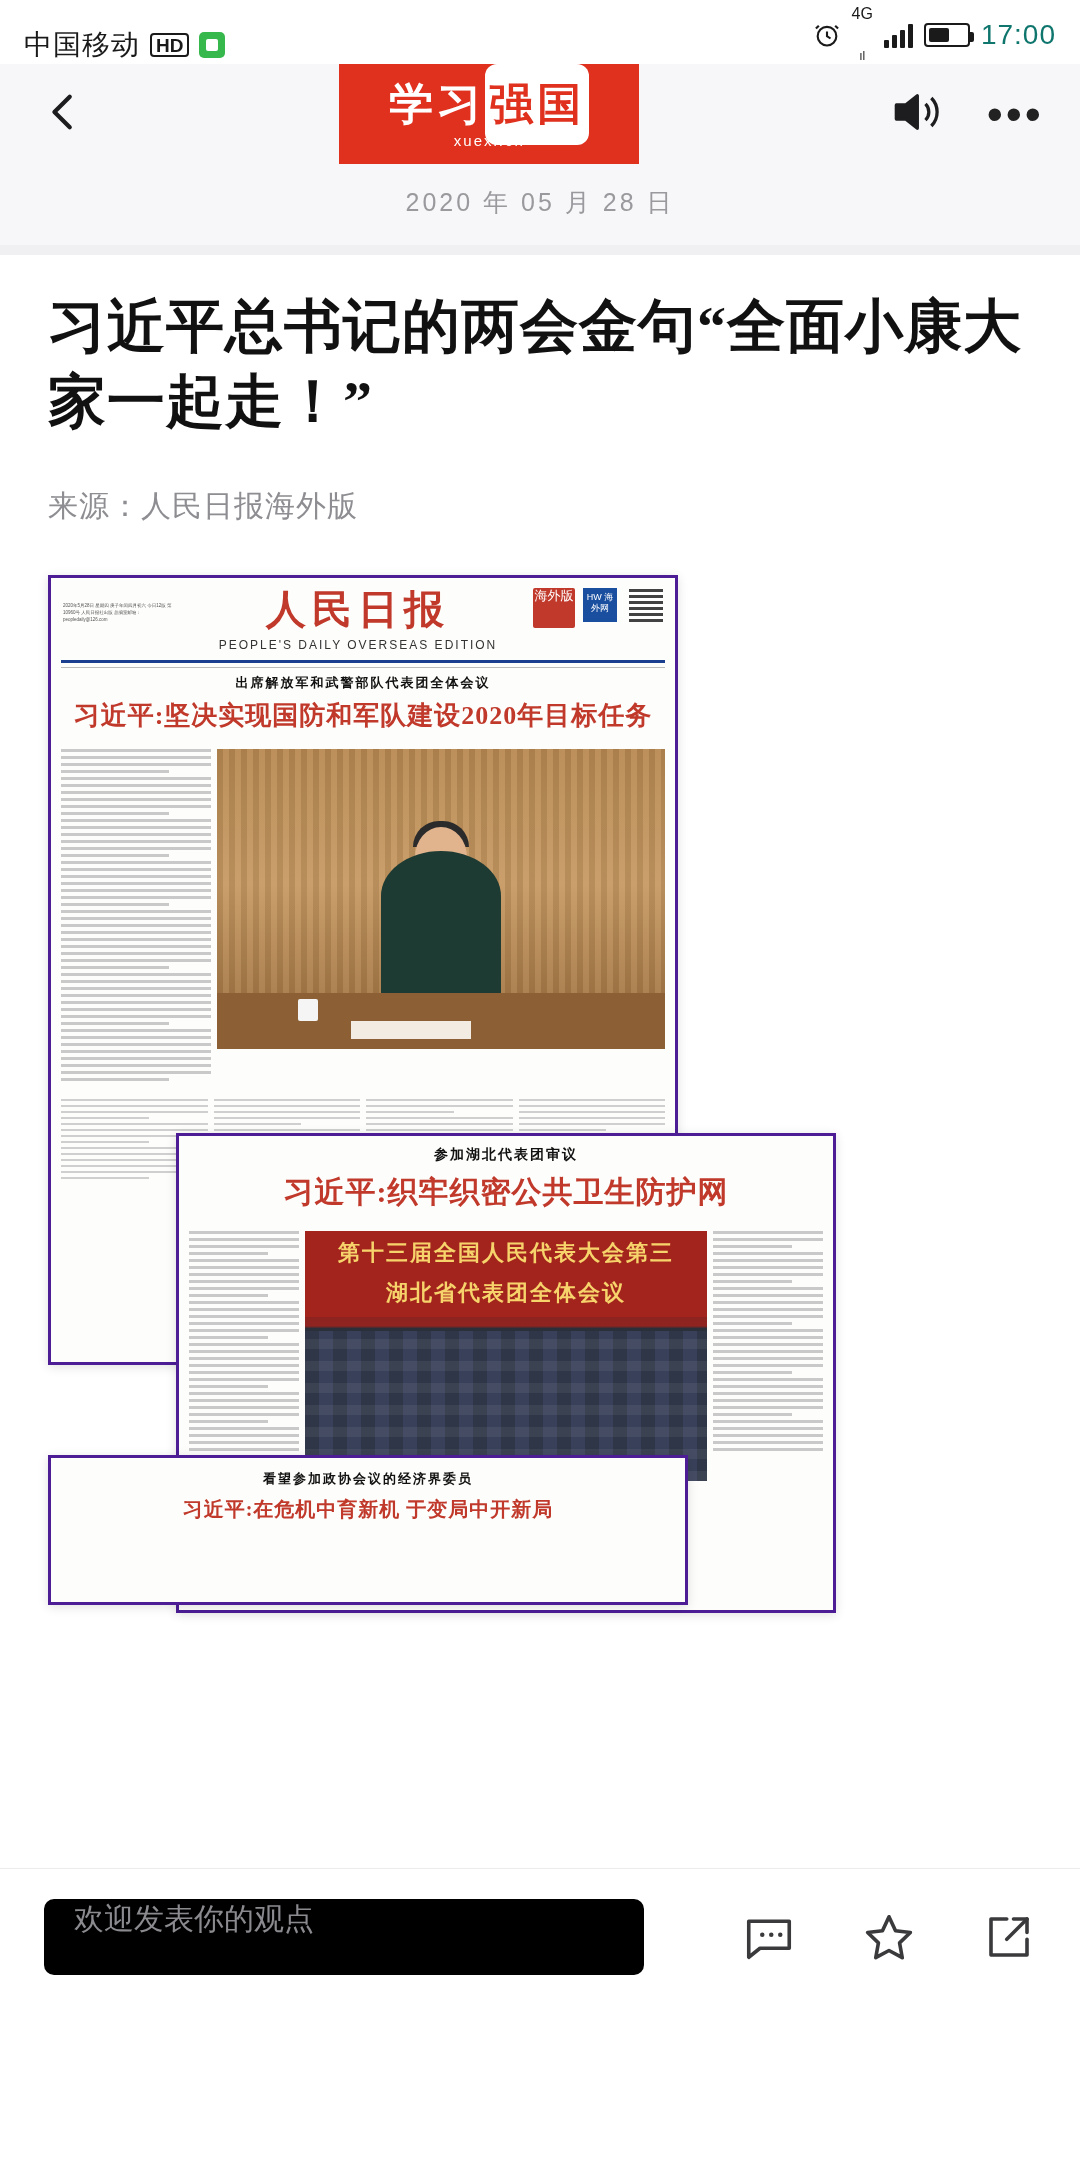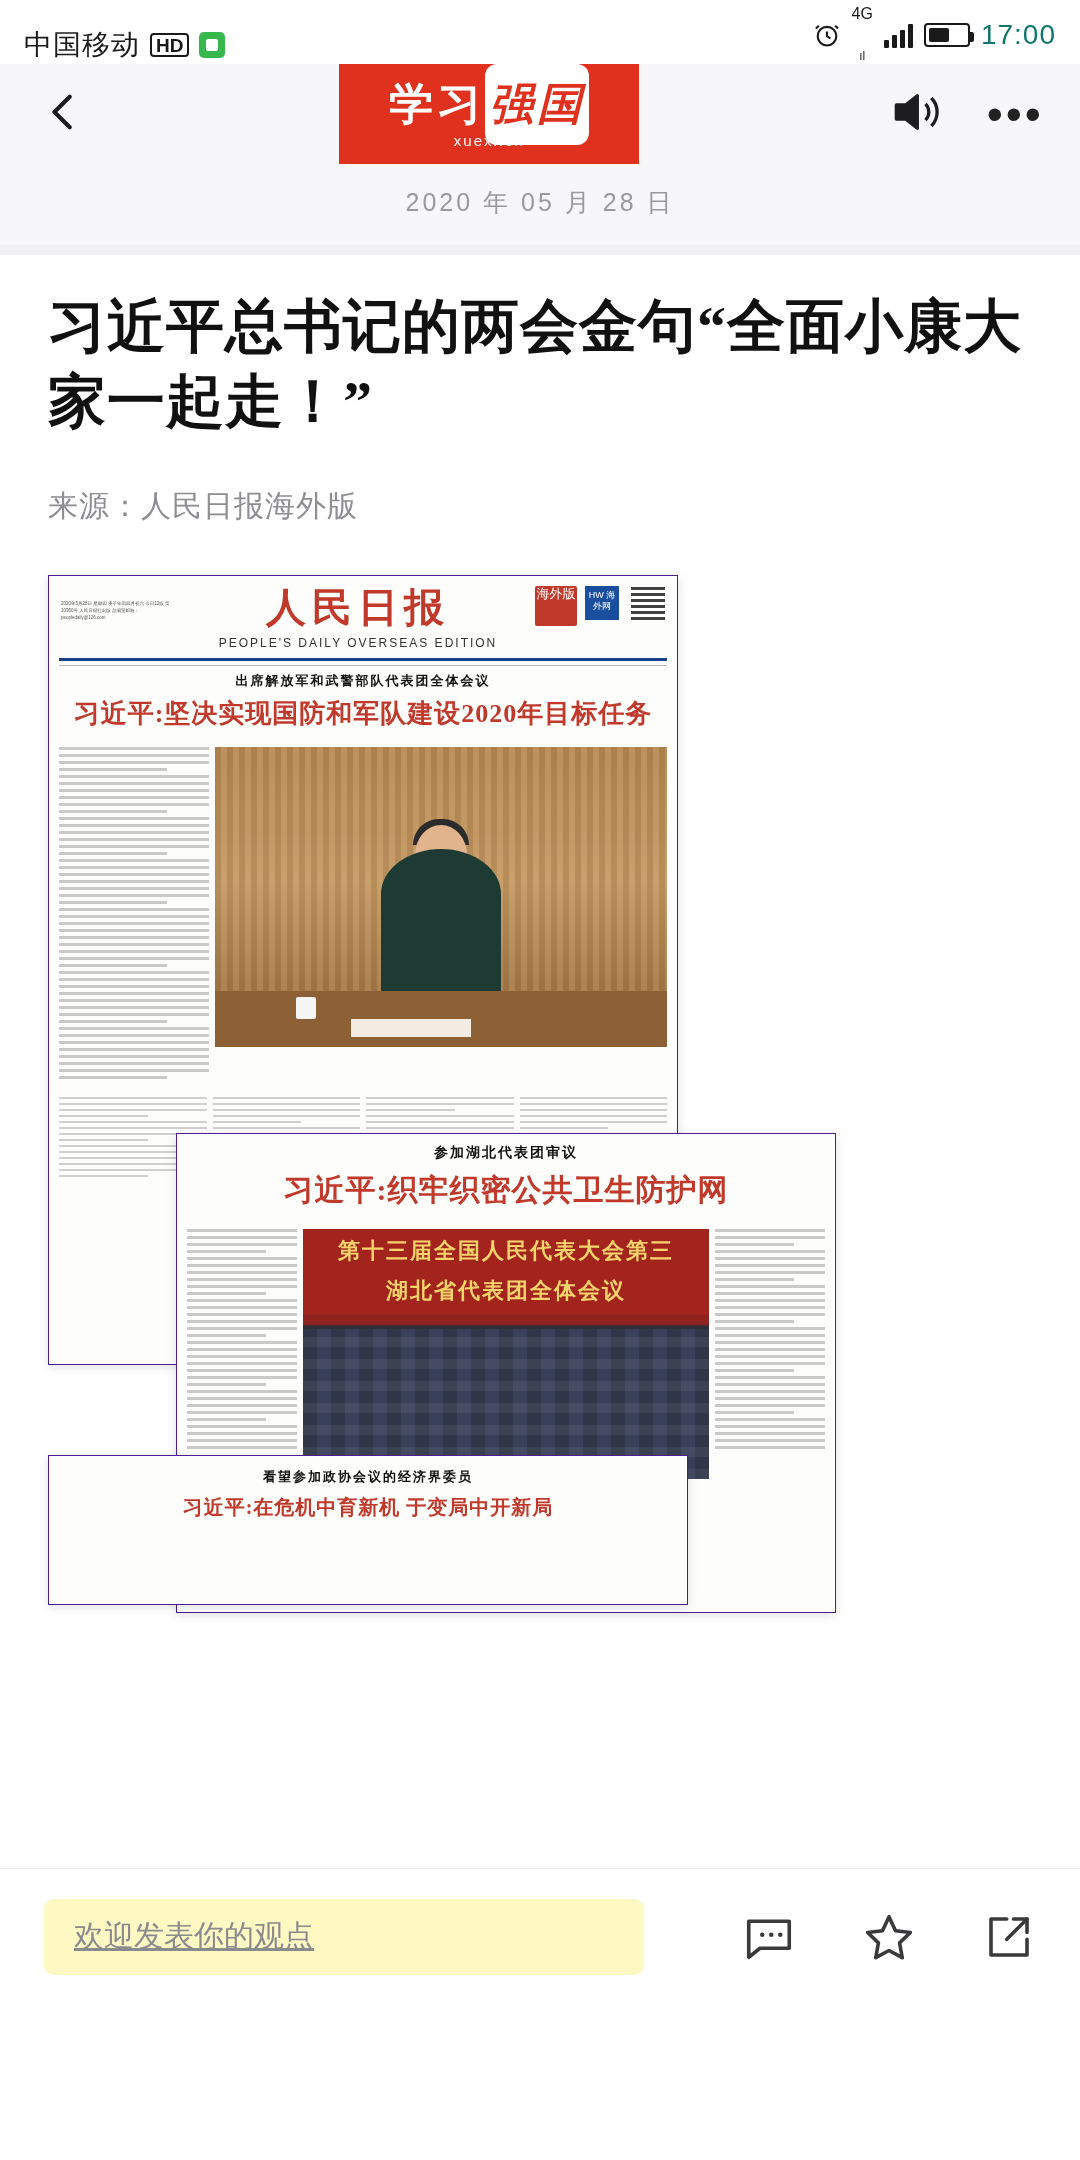--- a/index.html
+++ b/index.html
@@ -68,21 +68,21 @@
     width: 300px; height: 100px; background: #e0301e;
     display: flex; flex-direction: column; align-items: center; justify-content: center;
     color: #fff;
   }
   .logo-main {
     font-family: "Liberation Serif", serif;
     font-size: 44px; font-weight: bold; letter-spacing: 4px;
     line-height: 50px;
   }
   .logo-main .boxed {
-    background: #fff; color: #e0301e; padding: 16px 4px; border-radius: 12px; font-style: italic;
+    background: #fff; color: #e0301e; padding: 16px 4px; border-radius: 12px;
   }
   .logo-sub { font-size: 15px; letter-spacing: 2px; margin-top: 2px; }
   .tb-right { display:flex; align-items:center; gap: 44px; }
   .dots { font-size: 46px; line-height: 20px; letter-spacing: 3px; color:#222; cursor:pointer;}
 
   
   .scroll-area { height: 1840px; background: #ffffff; overflow: hidden; position: relative;}
   .date-line {
     text-align: center; color: #9a9a9e; font-size: 25px; letter-spacing: 3px;
     padding: 22px 0 26px;
@@ -97,21 +97,21 @@
   }
   .source {
     margin-top: 46px; color: #8d8d92; font-size: 30px; letter-spacing: 1px;
   }
 
   
   .papers { position: relative; margin-top: 48px; height: 1000px; }
   .paper {
     position: absolute;
     background: #fdfdfb;
-    border: 1px solid #4c1d95;
+    border: 3px solid #4c1d95;
     box-shadow: 0 2px 10px rgba(0,0,0,.12);
     overflow: hidden;
   }
   .p1 { left: 0px; top: 0px; width: 630px; height: 790px; }
   .p2 { left: 128px; top: 558px; width: 660px; height: 480px; }
   .p3 { left: 0px; top: 880px; width: 640px; height: 150px; }
 
   
   .ph-head { display:flex; align-items:flex-start; padding: 10px 12px 4px; gap: 8px;}
   .ph-meta { font-size: 4.5px; color:#555; line-height: 7px; width: 120px; padding-top: 14px;}
@@ -183,23 +183,23 @@
   .p3 .kicker{font-size:13px;margin-top:12px;}
   .p3 .bigline{font-size:20px;margin-top:8px;}
 
   
   .bottombar {
     position:absolute; left:0; bottom:0; width: 1080px; height: 136px;
     background:#ffffff; border-top:1px solid #ececec;
     display:flex; align-items:center; padding: 0 44px; gap: 34px;
   }
   .comment-box {
-    flex: 1; max-width: 600px; height: 76px; background: #fef9c3; border-radius: 10px;
-    display:flex; align-items:center; padding: 0 30px;
-    color:#8a8a8f; font-size: 30px; text-decoration: underline;
+    flex: 1; max-width: 600px; height: 76px; background: #000000; border-radius: 10px;
+    display:flex; padding: 0 30px;
+    color:#8a8a8f; font-size: 30px;
   }
   .bb-icons { display:flex; align-items:center; gap: 66px; margin-left: auto; }
   .bb-ico { width: 54px; height: 54px; cursor:pointer; }
 </style>
 </head>
 <body>
 
 <div class="statusbar">
   <div class="sb-left">
     <span class="carrier">中国移动</span>

